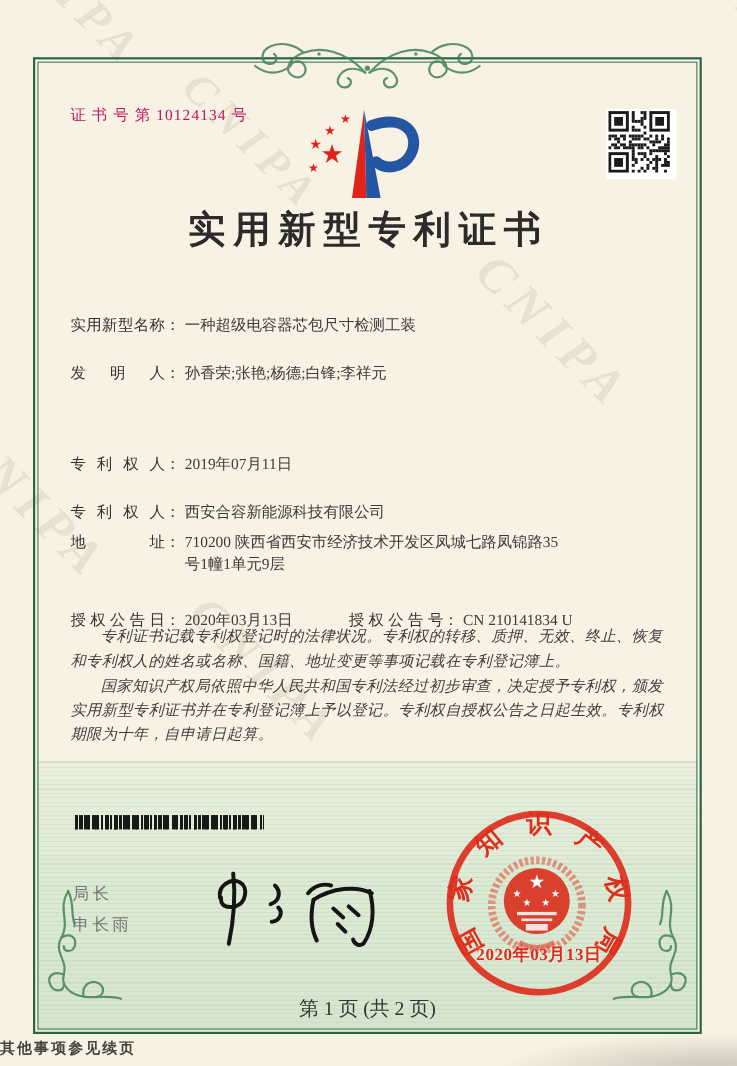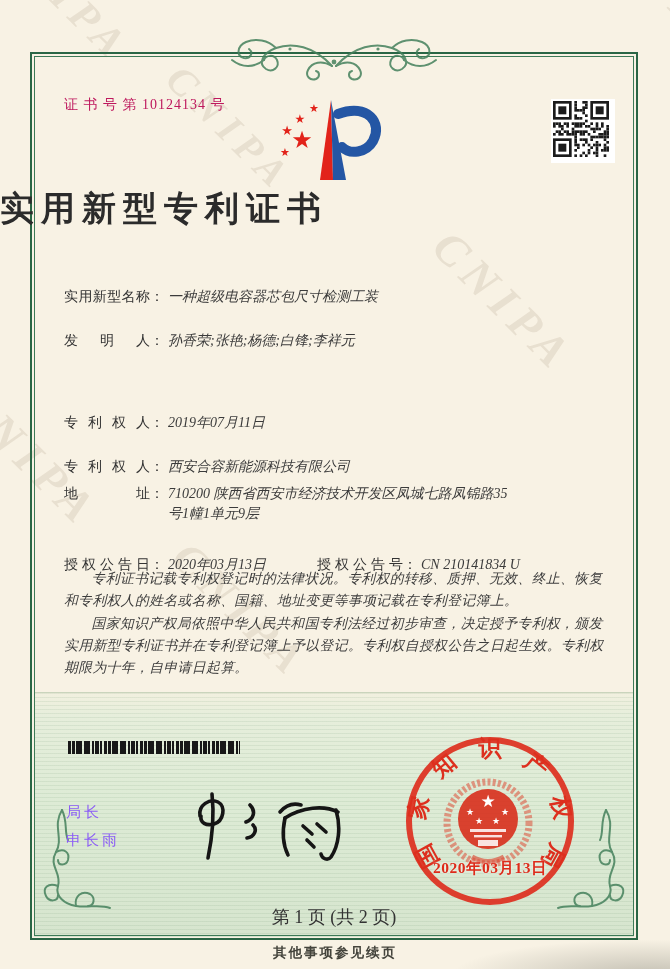--- a/index.html
+++ b/index.html
@@ -48,31 +48,31 @@
   
   .cert-no{
     position:absolute;left:64px;top:96px;font-size:14px;color:#be185d;letter-spacing:1px;
   }
   .logo{position:absolute;left:276px;top:96px;width:110px;height:90px;}
   .qr{
     position:absolute;left:551px;top:99px;width:60px;height:60px;
     background:#fff;padding:2px;
   }
   .title{
-    position:absolute;left:0;top:186px;width:670px;text-align:left;
+    position:absolute;left:0;top:186px;width:670px;text-align:center;
     font-size:34px;font-weight:bold;letter-spacing:7px;color:#2b2b2b;
   }
   
   .row{position:absolute;left:64px;width:546px;font-size:14px;line-height:20px;}
   .lbl{
     display:inline-block;width:86px;vertical-align:top;color:#333;
     text-align:justify;text-align-last:justify;
   }
   .colon{vertical-align:top;color:#333;}
-  .val{display:inline-block;vertical-align:top;margin-left:4px;color:#3b3b3b;white-space:pre-line;font-style:italic;}
+  .val{display:inline-block;vertical-align:top;margin-left:4px;color:#3b3b3b;white-space:pre-line;}
   .val-addr{width:380px;}
   .pair2{position:absolute;left:253px;top:0;}
   .r1{top:287px;} .r2{top:331px;} .r3{top:374px;} .r4{top:413px;}
   .r5{top:457px;} .r6{top:484px;} .r7{top:543px;margin-top:12px;}
   
   .legal{
     position:absolute;left:64px;top:568px;width:546px;
     font-size:13.8px;line-height:22.3px;color:#3d3d3d;
     font-style:italic;letter-spacing:.4px;
   }
@@ -81,37 +81,37 @@
   .barcode{
     position:absolute;left:68px;top:741px;width:172px;height:13px;
     background-image:
       repeating-linear-gradient(90deg,#181818 0 2px,transparent 2px 4px),
       repeating-linear-gradient(90deg,#181818 0 1px,transparent 1px 6px),
       repeating-linear-gradient(90deg,#181818 0 3px,transparent 3px 9px);
   }
   .director-title,.director-name{
     position:absolute;left:66px;
     font-family:"Liberation Sans","DejaVu Sans",sans-serif;
-    font-size:15px;color:#8b5cf6;letter-spacing:3px;
+    font-size:15px;color:#737373;letter-spacing:3px;
   }
   .director-title{top:803px;}
   .director-name{top:831px;}
   .signature{position:absolute;left:190px;top:792px;width:160px;height:70px;}
   .seal{position:absolute;left:400px;top:731px;width:180px;height:180px;}
   .seal-date{
     position:absolute;left:420px;top:858px;width:140px;text-align:center;
     font-size:15.5px;font-weight:bold;color:#dd2b1a;letter-spacing:.5px;
     text-shadow:0 0 3px rgba(255,255,255,.9);
   }
   .page-num{
     position:absolute;left:30px;top:905px;width:608px;text-align:center;
     font-size:18px;color:#333;
   }
   .note{
-    position:absolute;left:0;top:944px;width:670px;text-align:center;
+    position:absolute;left:0;top:944px;width:670px;
     font-size:13.5px;font-weight:bold;color:#44443c;letter-spacing:2px;
   }
   .scan-shade{
     position:absolute;right:0;bottom:0;width:220px;height:30px;
     background:radial-gradient(ellipse at 90% 120%, rgba(100,100,90,.35), transparent 70%);
     pointer-events:none;
   }
   .seal-char{font-size:23px;font-weight:bold;fill:#dd2f1e;}
 </style>
 </head>

